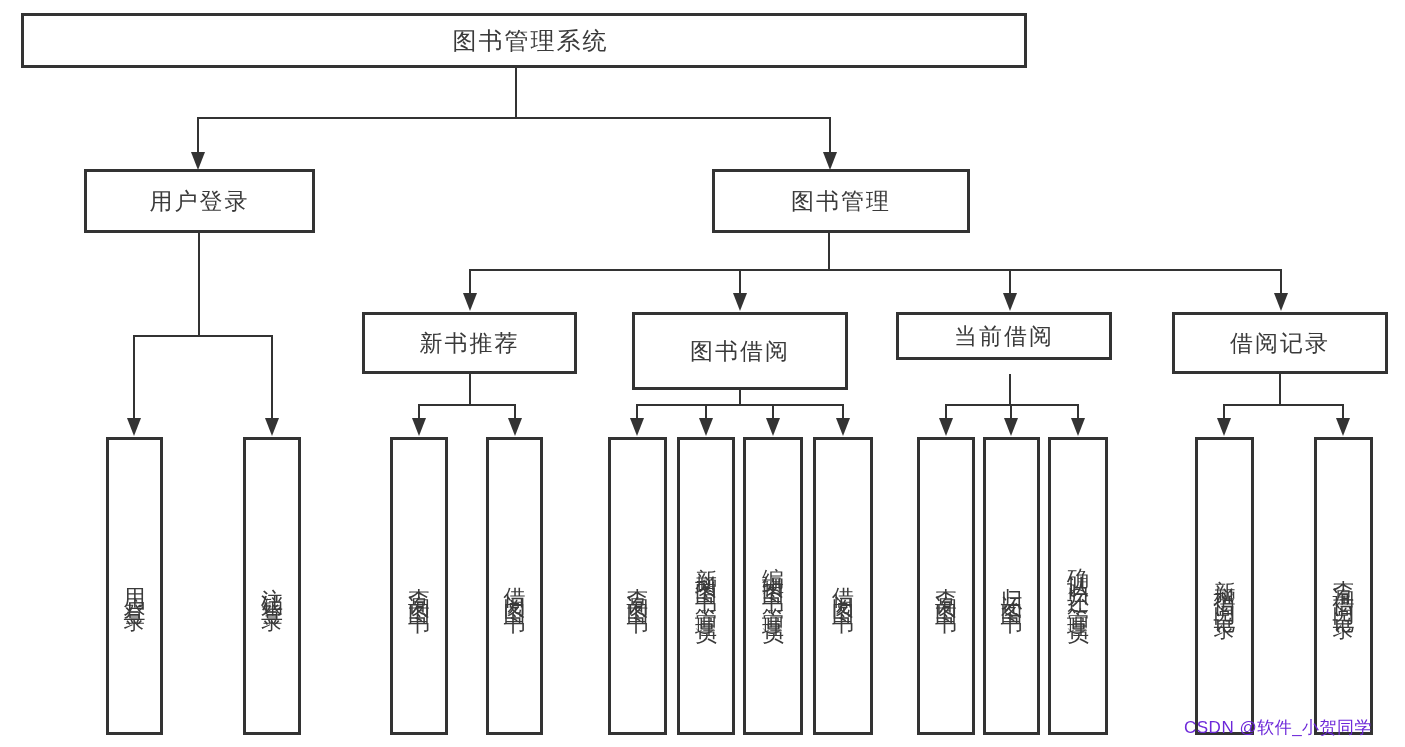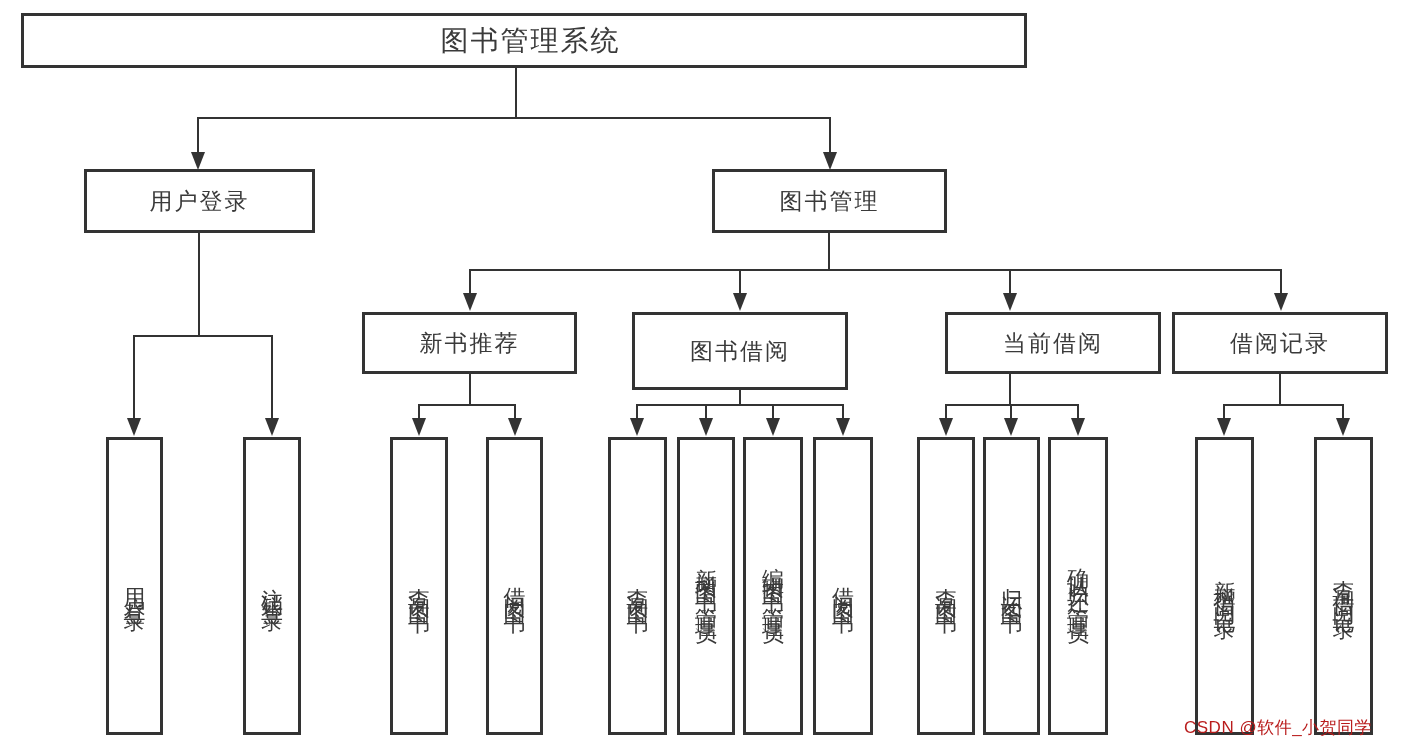--- a/index.html
+++ b/index.html
@@ -31,41 +31,41 @@
     justify-content: center;
     color: #3a3a3a;
   }
   .hbox span {
     font-size: 23px;
     letter-spacing: 2px;
     white-space: nowrap;
     color: #3a3a3a;
   }
   .hbox.root span {
-    font-size: 28px;
+    font-size: 24px;
     margin-left: 13px;
   }
   .vbox {
     top: 437px;
     height: 298px;
   }
   .vbox span {
     writing-mode: vertical-rl;
     text-orientation: mixed;
     font-size: 22px;
     letter-spacing: 8px;
     line-height: 1;
     color: #3a3a3a;
   }
   .watermark {
     position: absolute;
     left: 1184px;
     top: 716px;
     font-size: 17px;
-    color: #b91c1c;
+    color: #6d28d9;
     white-space: nowrap;
     letter-spacing: 0.5px;
   }
 </style>
 </head>
 <body>
 
 <div class="canvas">
 
   <svg class="connectors" width="1405" height="747" viewBox="0 0 1405 747">
@@ -141,31 +141,31 @@
     </g>
   </svg>
 
   <div class="box hbox root" style="left:21px; top:13px; width:1006px; height:55px;">
     <span>图书管理系统</span>
   </div>
 
   <div class="box hbox" style="left:84px; top:169px; width:231px; height:64px;">
     <span>用户登录</span>
   </div>
-  <div class="box hbox" style="left:712px; top:169px; width:235px; height:64px;">
+  <div class="box hbox" style="left:712px; top:169px; width:258px; height:64px;">
     <span>图书管理</span>
   </div>
 
   <div class="box hbox" style="left:362px; top:312px; width:215px; height:62px;text-align:right;">
     <span>新书推荐</span>
   </div>
   <div class="box hbox" style="left:632px; top:312px; width:216px; height:78px;">
     <span>图书借阅</span>
   </div>
-  <div class="box hbox" style="left:945px; top:312px; width:216px; height:62px;align-items:center;">
+  <div class="box hbox" style="left:896px; top:312px; width:216px; height:48px;align-items:center;">
     <span>当前借阅</span>
   </div>
   <div class="box hbox" style="left:1172px; top:312px; width:216px; height:62px;">
     <span>借阅记录</span>
   </div>
 
   <div class="box vbox" style="left:106px; width:57px;">
     <span>用户登录</span>
   </div>
   <div class="box vbox" style="left:243px; width:58px;">

